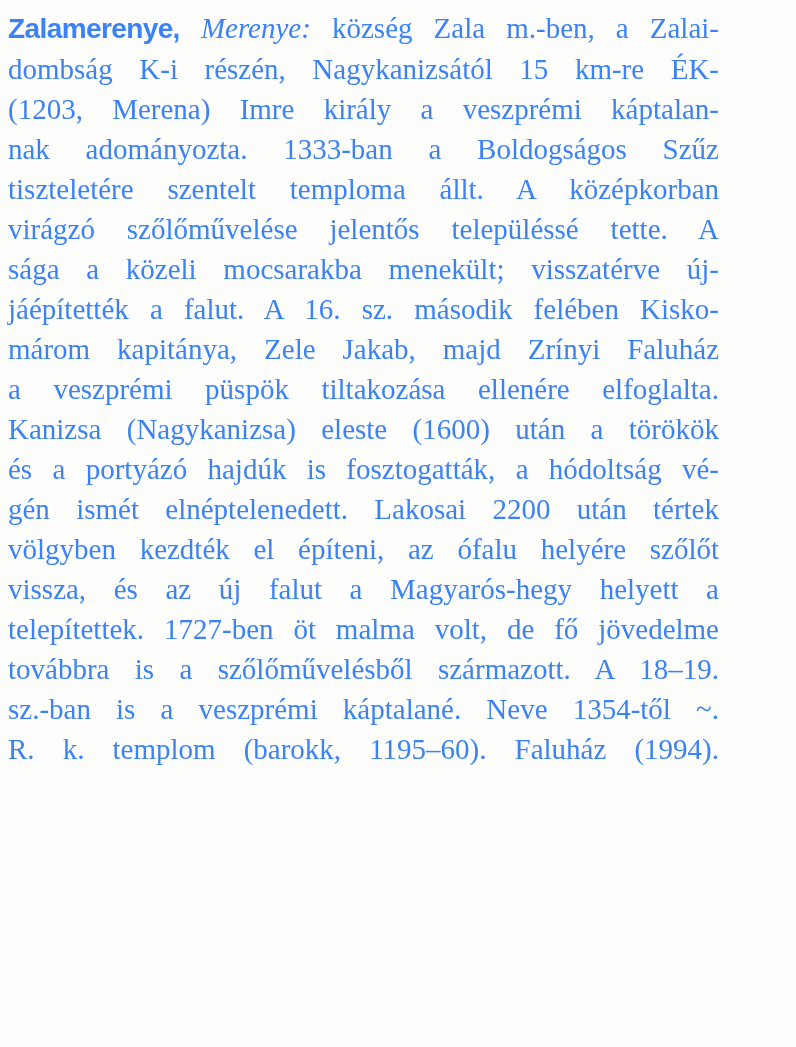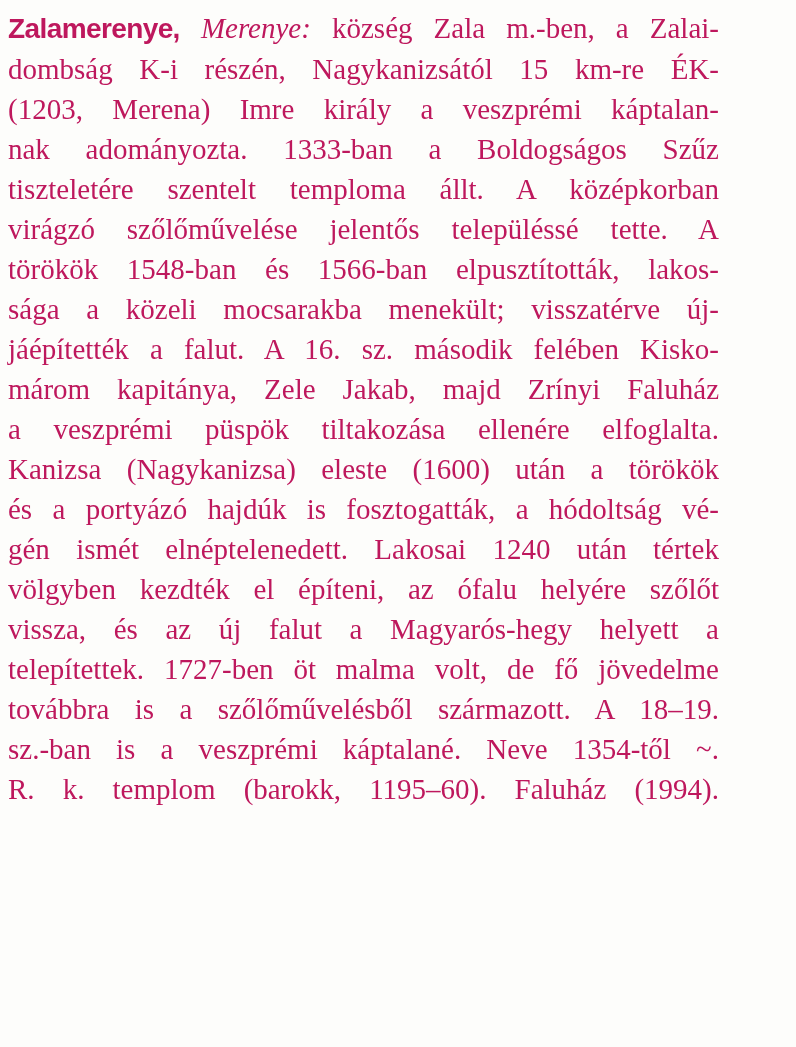--- a/index.html
+++ b/index.html
@@ -7,21 +7,21 @@
     padding: 0;
     background: #fdfdfb;
   }
   .page {
     position: relative;
     box-sizing: border-box;
     width: 728px;
     height: 1047px;
     padding: 8px 9px 8px 8px;
     background: #fdfdfb;
-    color: #be185d;
+    color: #3b82f6;
     font-family: "Liberation Serif", serif;
     font-size: 29px;
     line-height: 40px;
     overflow: hidden;
   }
   p.para {
     margin: 0;
     padding: 0;
   }
   p.para.second {
@@ -55,28 +55,27 @@
 
 <div class="page">
 
   <p class="para">
     <span class="line"><b class="headword">Zalamerenye,</b> <i class="variant">Merenye:</i> <span>község Zala m.-ben, a Zalai-</span></span>
     <span class="line">dombság K-i részén, Nagykanizsától 15 km-re ÉK-</span>
     <span class="line">(1203, Merena) Imre király a veszprémi káptalan-</span>
     <span class="line">nak adományozta. 1333-ban a Boldogságos Szűz</span>
     <span class="line">tiszteletére szentelt temploma állt. A középkorban</span>
     <span class="line">virágzó szőlőművelése jelentős településsé tette. A</span>
-    <span class="line">törökök 1548-ban és 1566-ban elpusztították, lakos-</span>
     <span class="line">sága a közeli mocsarakba menekült; visszatérve új-</span>
     <span class="line">jáépítették a falut. A 16. sz. második felében Kisko-</span>
     <span class="line">márom kapitánya, Zele Jakab, majd Zrínyi Faluház</span>
     <span class="line">a veszprémi püspök tiltakozása ellenére elfoglalta.</span>
     <span class="line">Kanizsa (Nagykanizsa) eleste (1600) után a törökök</span>
     <span class="line">és a portyázó hajdúk is fosztogatták, a hódoltság vé-</span>
-    <span class="line">gén ismét elnéptelenedett. Lakosai 1240 után tértek</span>
+    <span class="line">gén ismét elnéptelenedett. Lakosai 2200 után tértek</span>
     <span class="line">völgyben kezdték el építeni, az ófalu helyére szőlőt</span>
     <span class="line">vissza, és az új falut a Magyarós-hegy helyett a</span>
     <span class="line">telepítettek. 1727-ben öt malma volt, de fő jövedelme</span>
     <span class="line">továbbra is a szőlőművelésből származott. A 18–19.</span>
     <span class="line">sz.-ban is a veszprémi káptalané. Neve 1354-től ~.</span>
     <span class="line">R. k. templom (barokk, 1195–60). Faluház (1994).</span>
   </p>
 
 
 </div>

